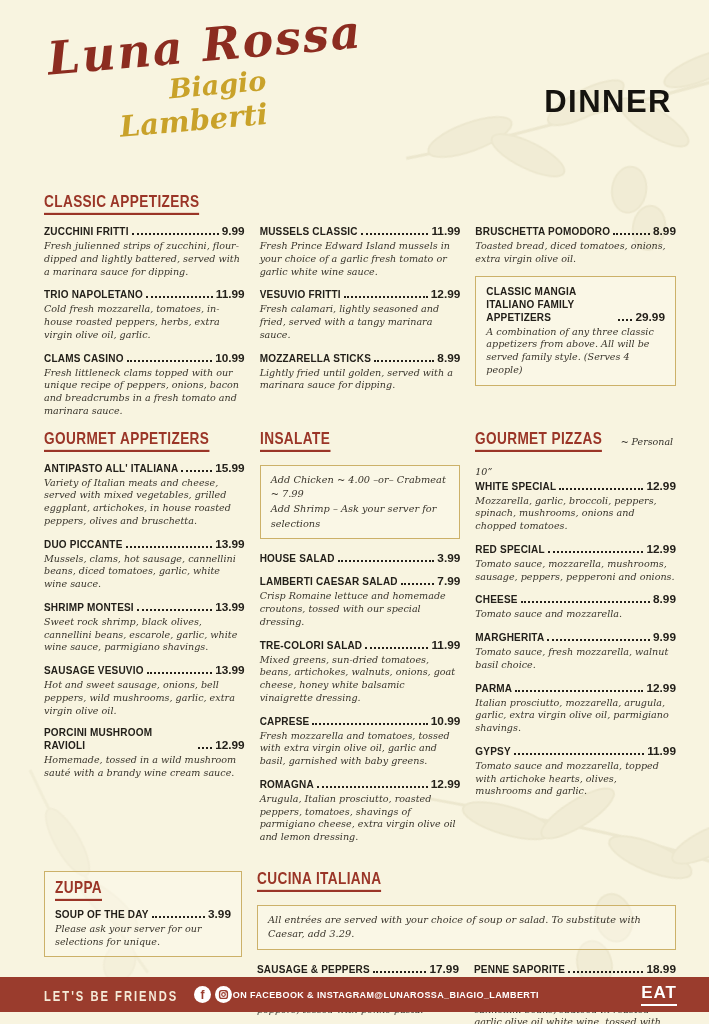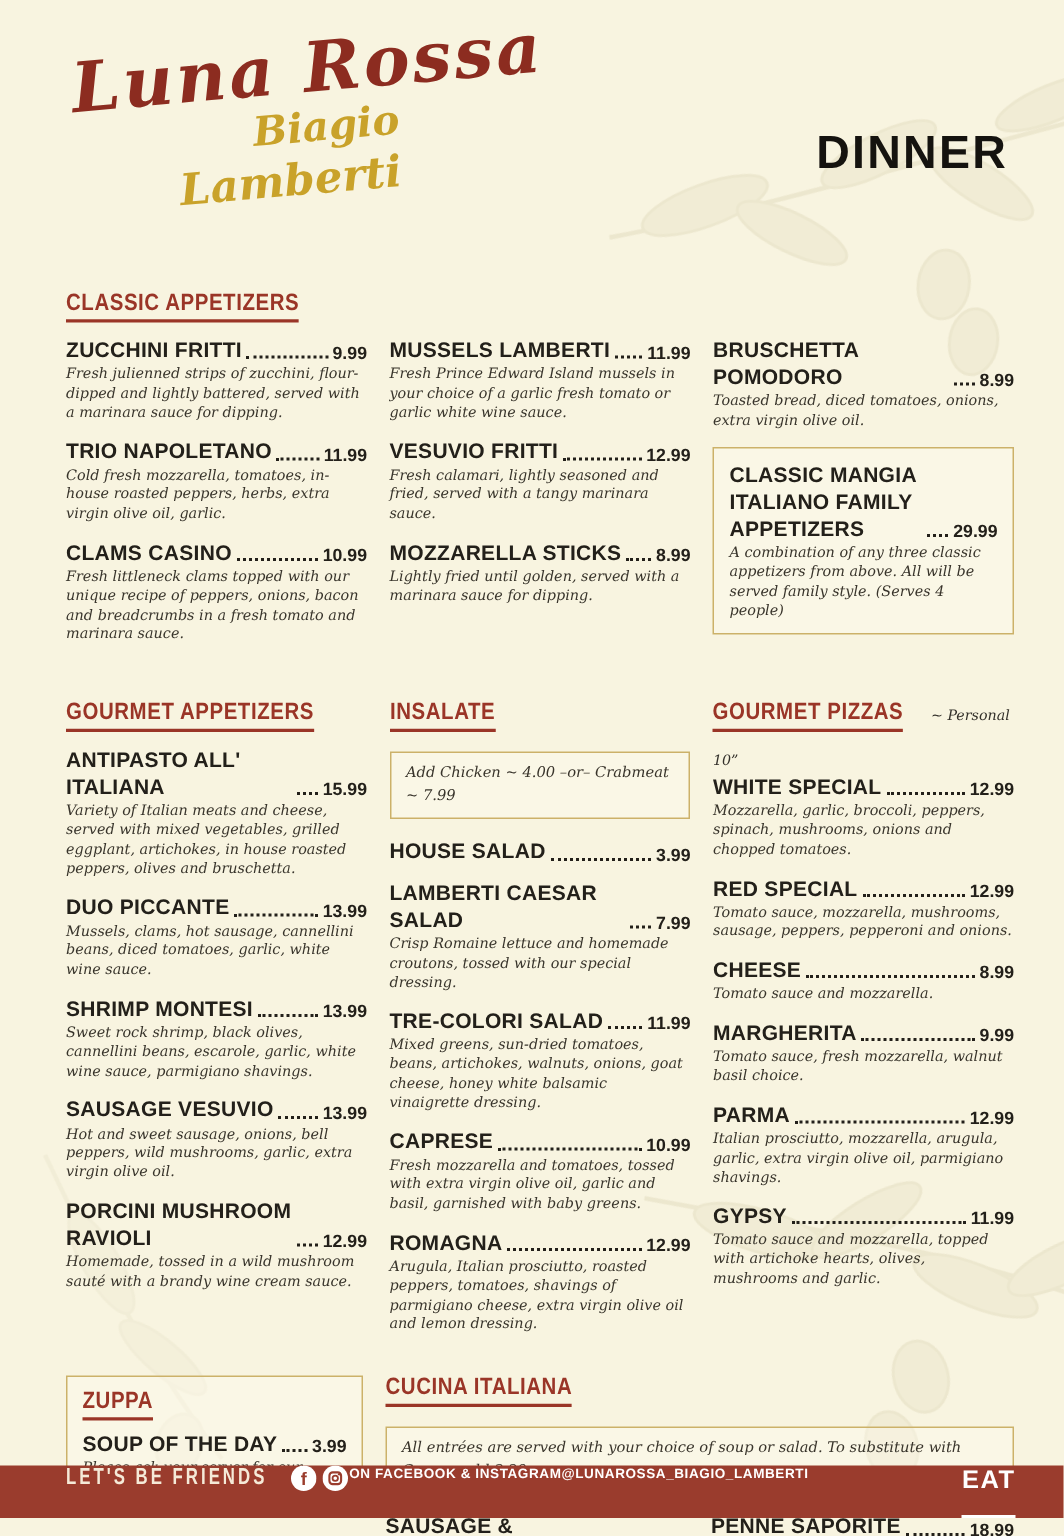--- a/index.html
+++ b/index.html
@@ -30,35 +30,35 @@
   .sec-sub{font-family:"DejaVu Serif", serif;font-style:italic;font-size:9.5px;
     color:#33302a;margin-left:10px;}
   .cols3{display:grid;grid-template-columns:1fr 1fr 1fr;column-gap:15px;}
   .cols2{display:grid;grid-template-columns:1fr 1fr;column-gap:15px;}
   .row3{display:grid;grid-template-columns:198px 1fr;column-gap:15px;margin-top:18px;}
   section{margin-top:6px;}
 
   
   .item{margin:0 0 9px 0;}
   .irow{display:flex;align-items:flex-end;}
-  .iname{font-weight:800;font-size:14px;letter-spacing:.2px;line-height:1.3;color:#23201a;}
+  .iname{font-weight:800;font-size:10px;letter-spacing:.2px;line-height:1.3;color:#23201a;}
   .dots{flex:1 1 auto;min-width:14px;border-bottom:2px dotted #23201a;margin:0 3px 3px 3px;}
   .price{font-weight:800;font-size:11.8px;white-space:nowrap;color:#23201a;}
   .desc{margin:2px 0 0 0;font-family:"DejaVu Serif", serif;font-style:italic;
     font-size:9.6px;line-height:1.33;color:#38342b;}
 
   .gold-box{border:1.5px solid #ccb169;padding:8px 10px 6px 10px;margin-top:10px;background:rgba(255,253,240,.35);}
   .gold-box .item:last-child{margin-bottom:2px;}
   .note-box{border:1.5px solid #ccb169;padding:7px 10px;margin:4px 0 12px 0;
     font-family:"DejaVu Serif", serif;font-style:italic;font-size:9.8px;
     line-height:1.5;color:#38342b;background:rgba(255,253,240,.35);}
 
   
   .footer{position:absolute;left:0;right:0;bottom:12px;height:35px;background:#9a3c2d;
-    display:flex;padding:0 32px 0 44px;z-index:2;}
+    display:flex;align-items:center;padding:0 32px 0 44px;z-index:2;}
   .friends{color:#f5ead8;font-weight:700;font-size:14px;letter-spacing:2.5px;
     transform:scale(.8,1.1);transform-origin:left center;white-space:nowrap;}
   .social-icons{display:flex;gap:4px;margin-left:-18px;}
   .social-text{color:#ffffff;font-weight:700;font-size:9px;letter-spacing:.4px;margin-left:1px;}
   .eat{margin-left:auto;color:#ffffff;font-weight:800;font-size:17px;letter-spacing:1px;
     border-bottom:2.5px solid #ffffff;padding-bottom:1px;}
 </style>
 </head>
 <body>
 
@@ -131,21 +131,21 @@
       <span class="iname">CLAMS CASINO</span>
       <span class="dots"></span>
       <span class="price">10.99</span>
     </div>
     <p class="desc">Fresh littleneck clams topped with our unique recipe of peppers, onions, bacon and breadcrumbs in a fresh tomato and marinara sauce.</p>
   </div>
 </div>
       <div>
   <div class="item">
     <div class="irow">
-      <span class="iname">MUSSELS LAMBERTI</span>
+      <span class="iname">MUSSELS CLASSIC</span>
       <span class="dots"></span>
       <span class="price">11.99</span>
     </div>
     <p class="desc">Fresh Prince Edward Island mussels in your choice of a garlic fresh tomato or garlic white wine sauce.</p>
   </div>
 
   <div class="item">
     <div class="irow">
       <span class="iname">VESUVIO FRITTI</span>
       <span class="dots"></span>
@@ -181,21 +181,21 @@
       <span class="dots"></span>
       <span class="price">29.99</span>
     </div>
     <p class="desc">A combination of any three classic appetizers from above. All will be served family style. (Serves 4 people)</p>
   </div>
 </div>
       </div>
     </div>
   </section>
 
-  <section style="margin-top:28px;">
+  <section style="margin-top:4px;">
     <div class="cols3">
       <div>
         <h2 class="sec-title">GOURMET APPETIZERS</h2>
         <div>
   <div class="item">
     <div class="irow">
       <span class="iname">ANTIPASTO ALL' ITALIANA</span>
       <span class="dots"></span>
       <span class="price">15.99</span>
     </div>
@@ -236,20 +236,21 @@
       <span class="price">12.99</span>
     </div>
     <p class="desc">Homemade, tossed in a wild mushroom sauté with a brandy wine cream sauce.</p>
   </div>
 </div>
       </div>
       <div>
         <h2 class="sec-title">INSALATE</h2>
         <div class="note-box">
           <div>Add Chicken ~ 4.00 –or– Crabmeat ~ 7.99</div>
+          <div>Add Shrimp – Ask your server for selections</div>
         </div>
         <div>
   <div class="item">
     <div class="irow">
       <span class="iname">HOUSE SALAD</span>
       <span class="dots"></span>
       <span class="price">3.99</span>
     </div>
 
   </div>

